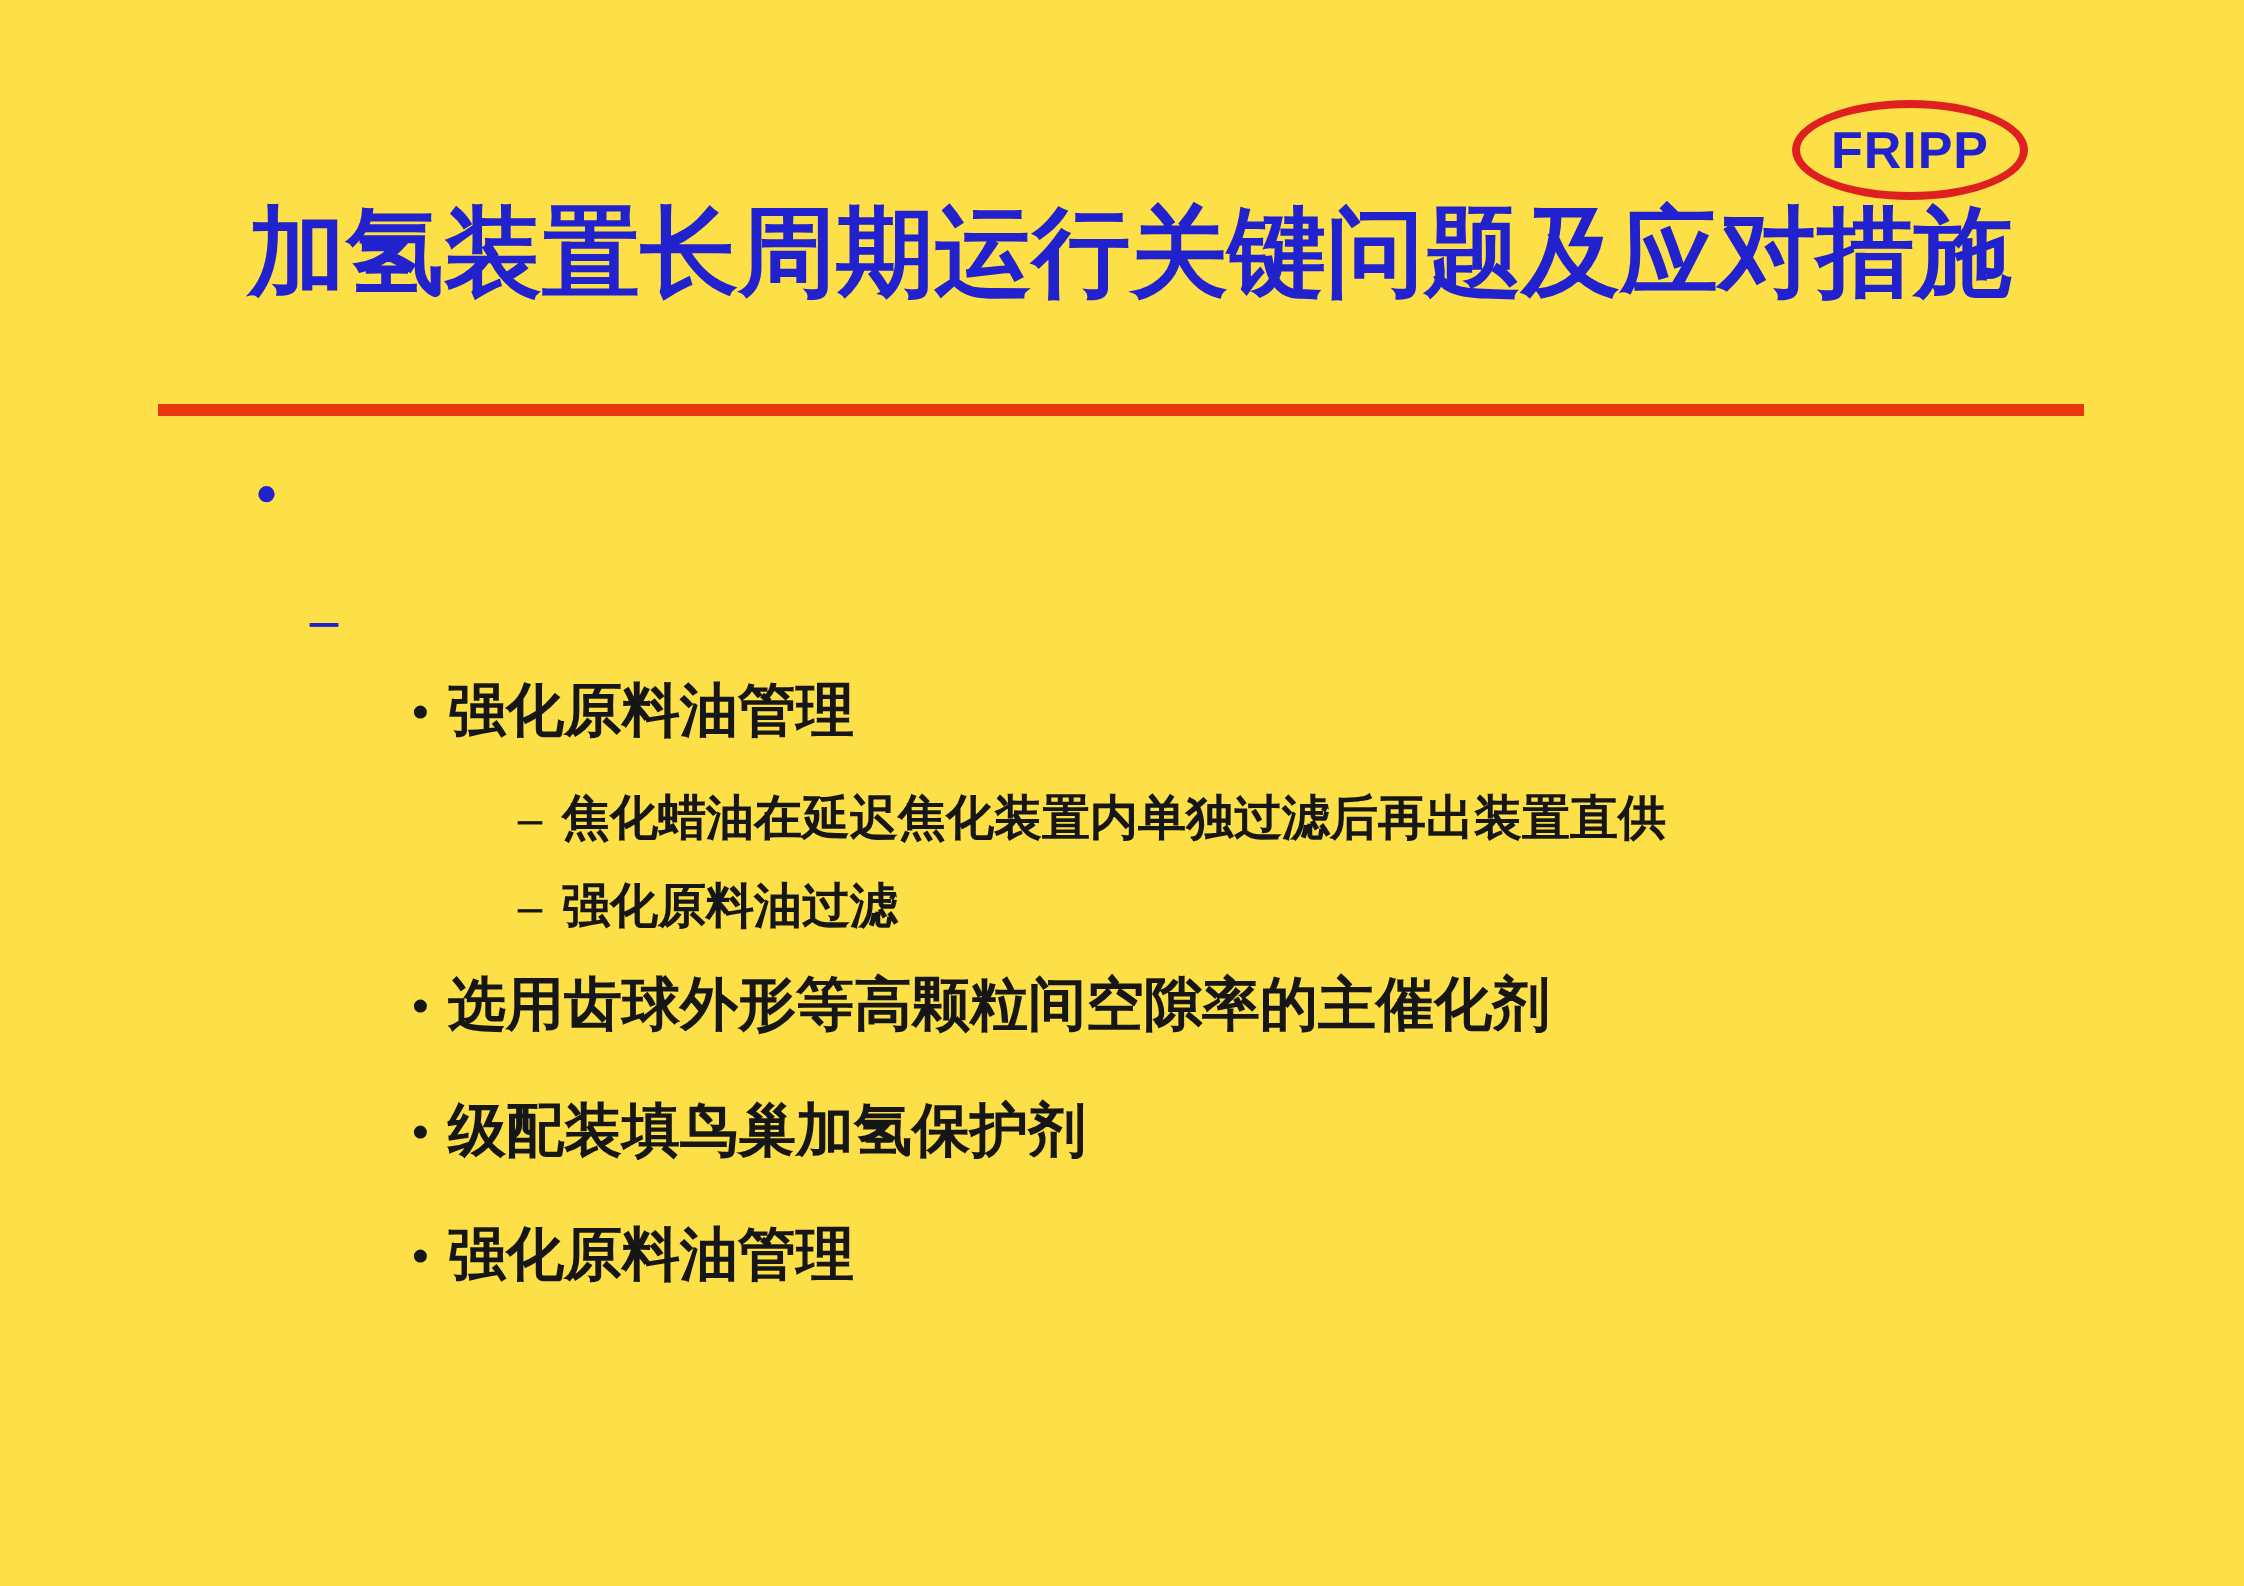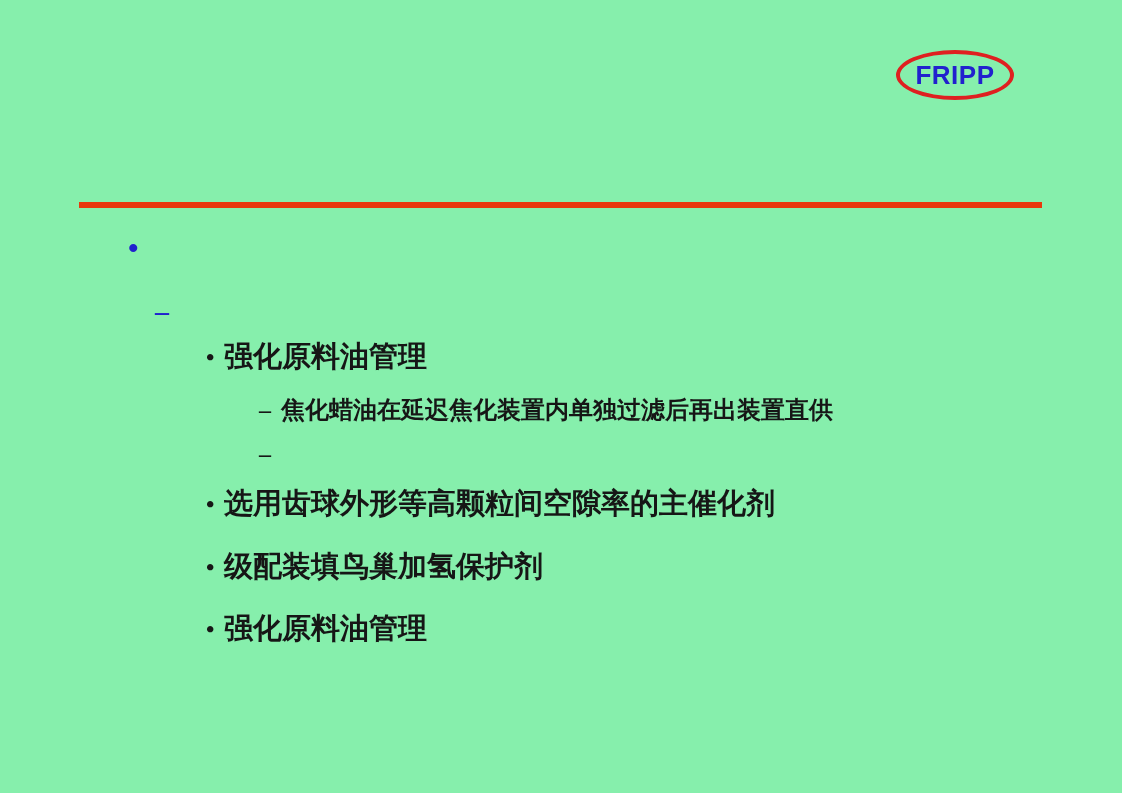--- a/index.html
+++ b/index.html
@@ -4,21 +4,21 @@
 <style>
   html, body {
     margin: 0;
     padding: 0;
     background: #ffffff;
   }
   .slide {
     position: relative;
     width: 1122px;
     height: 793px;
-    background: #86efac;
+    background: #fde047;
     overflow: hidden;
     font-family: "Liberation Serif", serif;
   }
   .logo-oval {
     position: absolute;
     left: 896px;
     top: 50px;
     width: 118px;
     height: 50px;
     border: 4px solid #df2020;
@@ -96,20 +96,21 @@
 </style>
 </head>
 <body>
 
 <div class="slide">
 
   <div class="logo-oval">
     <span class="logo-text">FRIPP</span>
   </div>
 
+  <h1 class="slide-title">加氢装置长周期运行关键问题及应对措施</h1>
 
   <div class="title-rule"></div>
 
   <div class="row l1" style="top:231px">
     <span class="marker">•</span>
   </div>
 
   <div class="row l2" style="top:296px">
     <span class="marker">–</span>
   </div>
@@ -119,20 +120,21 @@
     <span class="txt">强化原料油管理</span>
   </div>
 
   <div class="row l4" style="top:397px">
     <span class="marker">–</span>
     <span class="txt">焦化蜡油在延迟焦化装置内单独过滤后再出装置直供</span>
   </div>
 
   <div class="row l4" style="top:441px">
     <span class="marker">–</span>
+    <span class="txt">强化原料油过滤</span>
   </div>
 
   <div class="row l3" style="top:488px">
     <span class="marker">•</span>
     <span class="txt">选用齿球外形等高颗粒间空隙率的主催化剂</span>
   </div>
 
   <div class="row l3" style="top:551px">
     <span class="marker">•</span>
     <span class="txt">级配装填鸟巢加氢保护剂</span>

